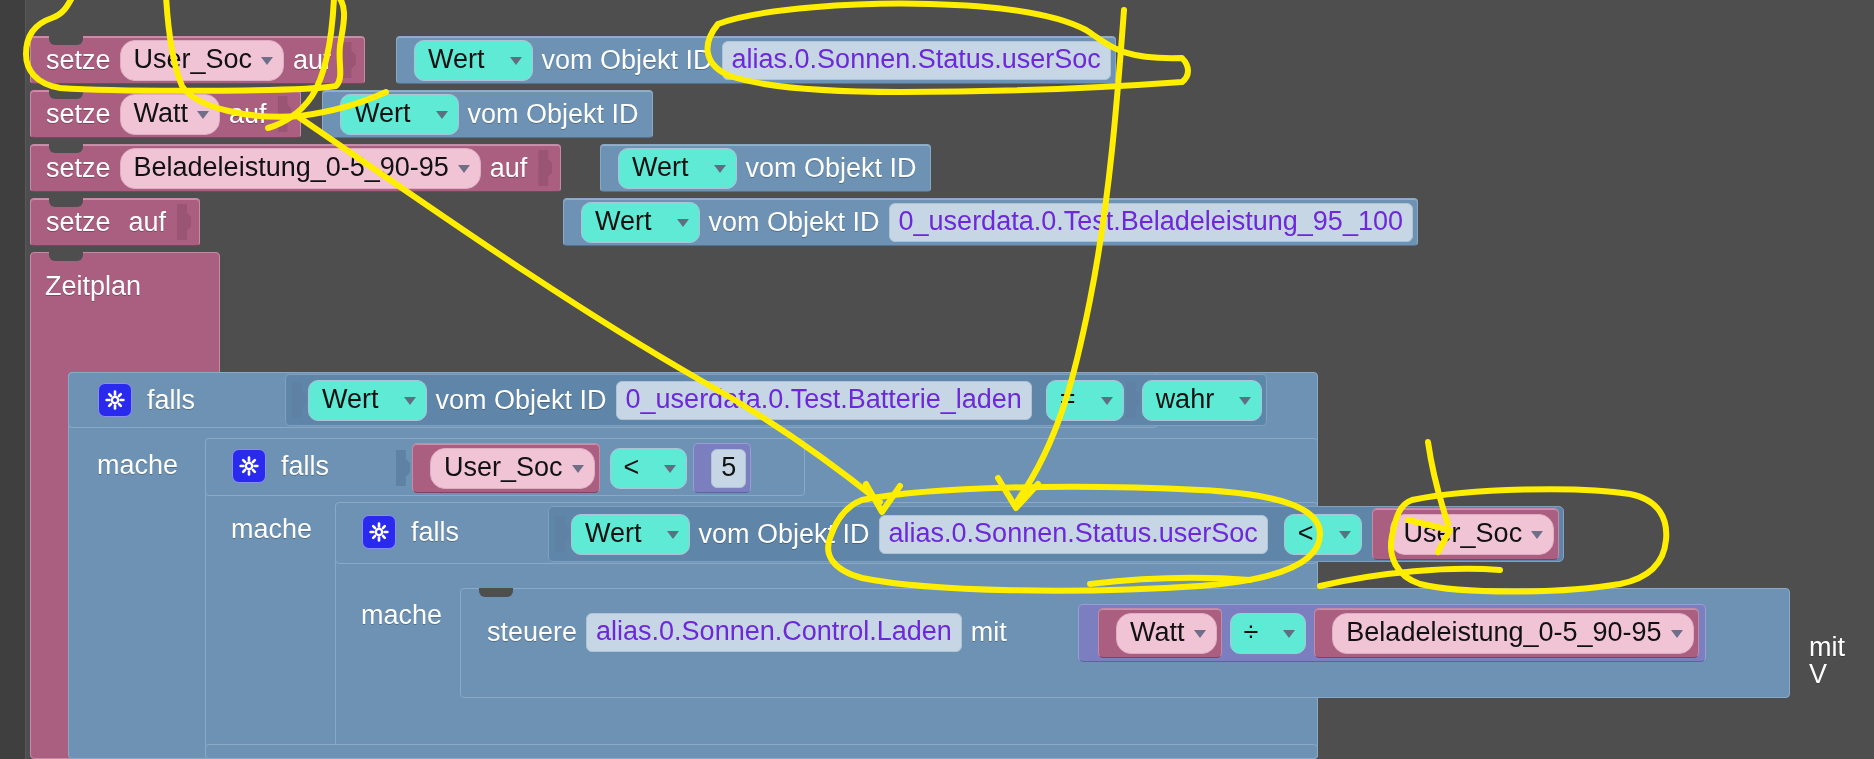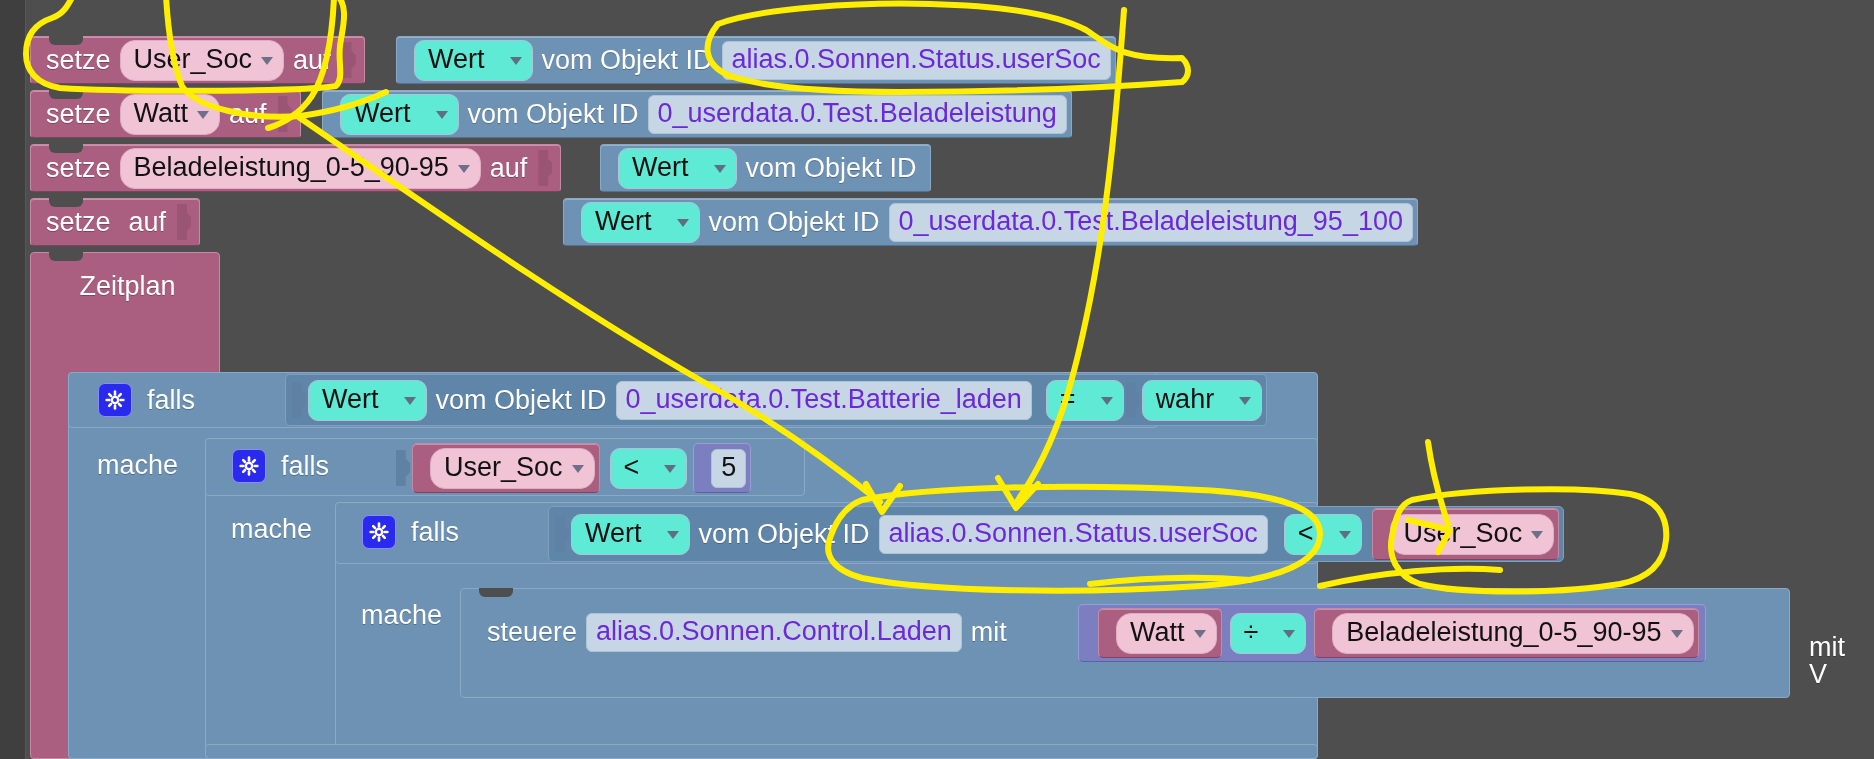--- a/index.html
+++ b/index.html
@@ -212,21 +212,20 @@
     <span class="lbl">auf</span>
     <span class="socket pk"></span>
   </div>
   <div class="blk b-blue" style="left:322px; top:90px; height:48px; padding:0 4px;">
     <span class="plug-blue"></span>
     <span class="f-blue">
       <span>Wert</span>
       <i class="caret dark"></i>
     </span>
     <span class="lbl">vom Objekt ID</span>
-    <span class="f-oid">0_userdata.0.Test.Beladeleistung</span>
   </div>
 
   <div class="blk b-var" style="left:30px; top:144px; height:48px; padding:0 6px;">
     <div class="notch-top"></div>
     <span class="lbl">setze</span>
     <span class="f-pink">
       <span>Beladeleistung_0-5_90-95</span>
       <i class="caret"></i>
     </span>
     <span class="lbl">auf</span>
@@ -253,21 +252,21 @@
       <span>Wert</span>
       <i class="caret dark"></i>
     </span>
     <span class="lbl">vom Objekt ID</span>
     <span class="f-oid">0_userdata.0.Test.Beladeleistung_95_100</span>
   </div>
 
   <div style="position:absolute; left:30px; top:252px; width:190px; height:507px;
               background:#aa5e80; border:1px solid #c58aa6; border-radius:4px;">
     <div class="notch-top"></div>
-    <div class="lbl" style="padding-top:20px; padding-left:14px; font-size:27px;text-align:center;">Zeitplan</div>
+    <div class="lbl" style="padding-top:20px; padding-left:14px; font-size:27px;">Zeitplan</div>
   </div>
 
   <div class="cbody" style="left:68px; top:372px; width:1250px; height:387px;"></div>
   <div class="cbody" style="left:68px; top:372px; width:1090px; height:56px;"></div>
 
   <div class="blk" style="left:88px; top:378px; height:44px;">
     <span class="gear">
       <svg width="20" height="20" viewBox="0 0 20 20" aria-hidden="true">
         <circle cx="10" cy="10" r="3.2" fill="none" stroke="#ffffff" stroke-width="2.4"></circle>
         <g stroke="#ffffff" stroke-width="2.6" stroke-linecap="round">

